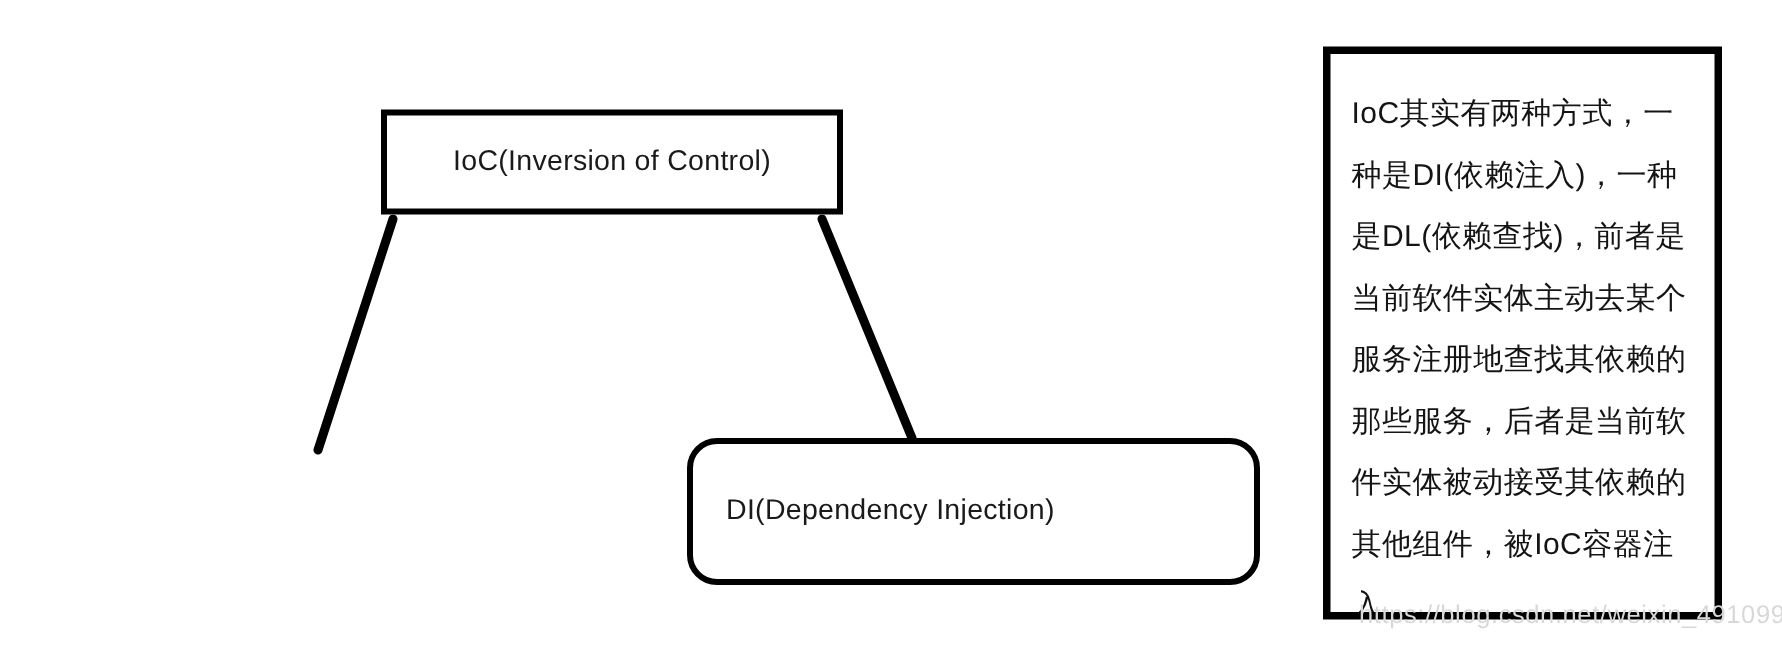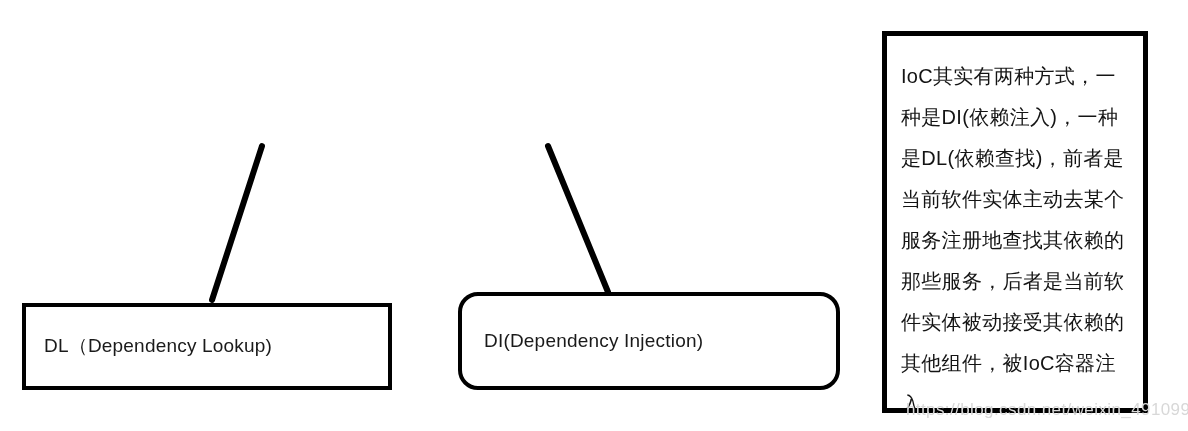--- a/index.html
+++ b/index.html
@@ -107,24 +107,24 @@
 </head>
 <body>
 
 <div id="canvas">
 
   <svg id="connectors" viewBox="0 0 1188 431" xmlns="http://www.w3.org/2000/svg">
     <line x1="262" y1="146" x2="212" y2="300" stroke="#000000" stroke-width="6" stroke-linecap="round"></line>
     <line x1="548" y1="146" x2="608" y2="292" stroke="#000000" stroke-width="6" stroke-linecap="round"></line>
   </svg>
 
+  <div class="node" id="node-ioc">
+    <span class="node-label">IoC(Inversion of Control)</span>
+  </div>
 
-  <div class="node" id="node-dl">
-    <span class="node-label">DL（Dependency Lookup)</span>
-  </div>
 
   <div class="node" id="node-di">
     <span class="node-label">DI(Dependency Injection)</span>
   </div>
 
   <div id="note-panel">
     <div id="note-text">IoC其实有两种方式，一
 种是DI(依赖注入)，一种
 是DL(依赖查找)，前者是
 当前软件实体主动去某个

